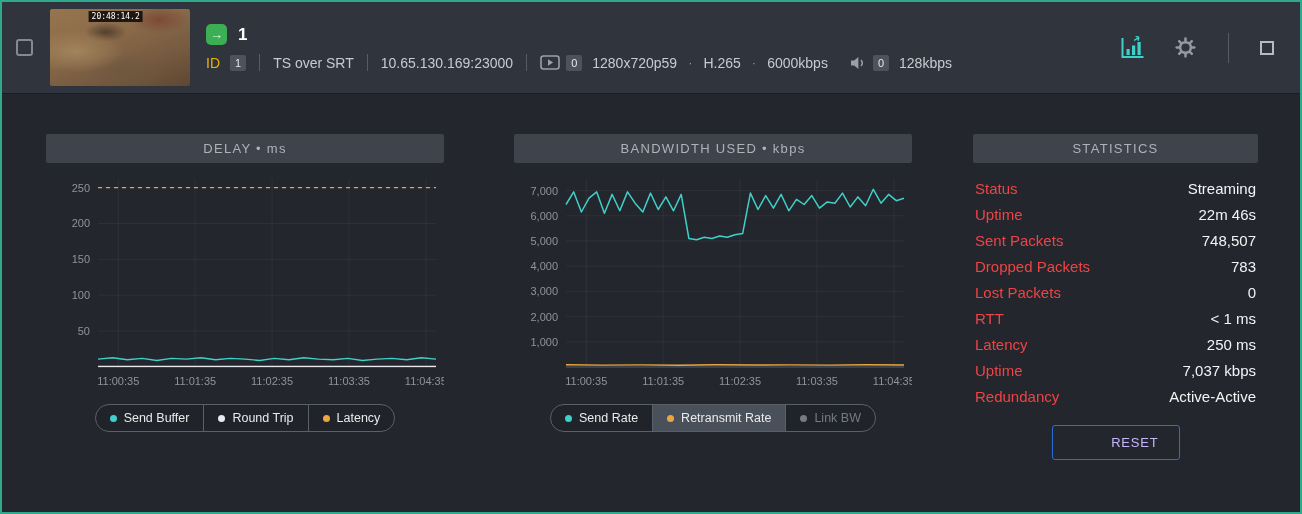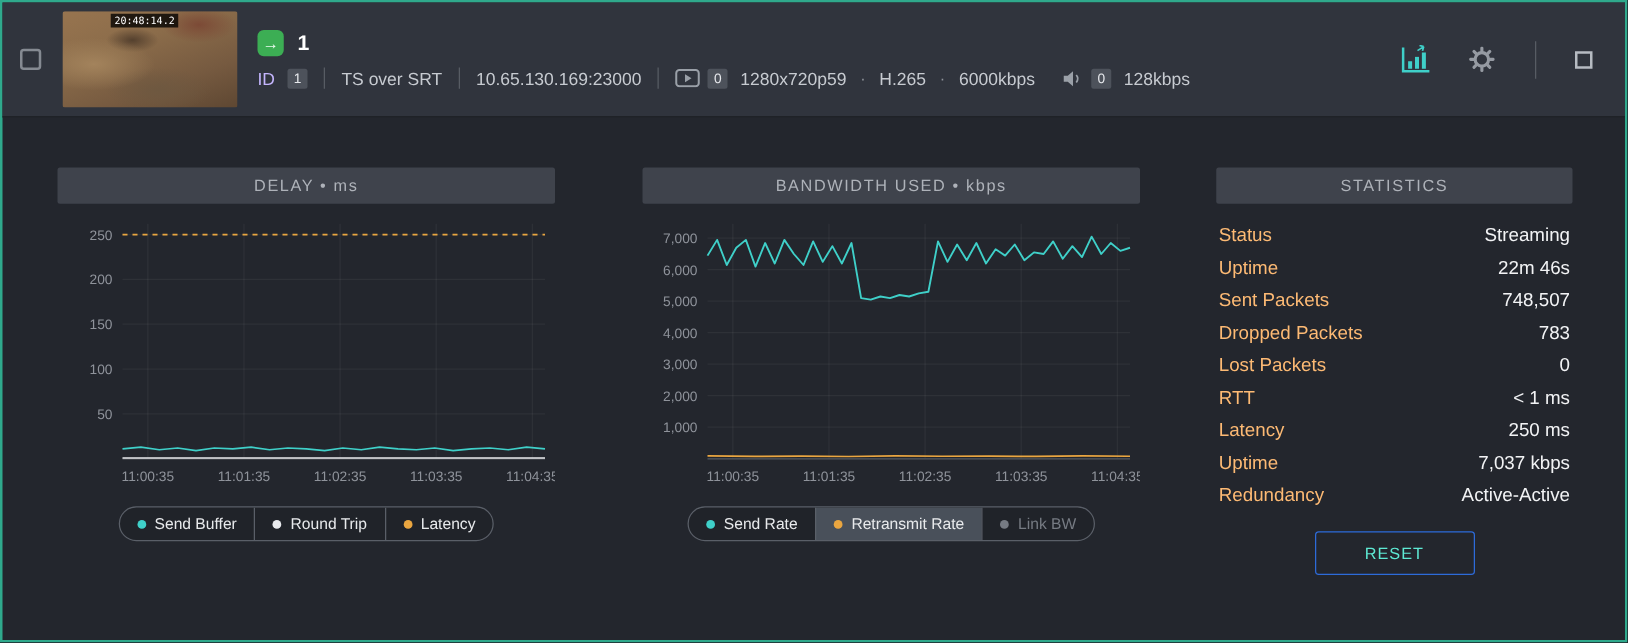--- a/index.html
+++ b/index.html
@@ -57,21 +57,21 @@
   .meta-row {
     display: flex; align-items: center; gap: 10px;
     color: #c7cbd1; font-size: 14px; white-space: nowrap;
   }
   .vsep { width: 1px; height: 17px; background: #575c64; margin: 0 3px; }
   .badge {
     background: #4d525b; color: #e6e8ec;
     font-size: 11px; line-height: 14px; padding: 1px 5px;
     border-radius: 2px; display: inline-block;
   }
-  .meta-dim { color: #c4b5fd; }
+  .meta-dim { color: #eab308; }
   .meta-group { display: flex; align-items: center; gap: 6px; }
   .dot-sep { color: #8f949b; font-size: 13px; padding: 0 1px; }
   .header-actions {
     margin-left: auto; display: flex; align-items: center; gap: 28px;
   }
   .icon-btn { background: none; border: none; cursor: pointer; display: flex; align-items: center; }
   .stop-sq { width: 14px; height: 14px; border: 2px solid #b6bbc2; }
   
   .content {
     flex: 1; display: flex; align-items: flex-start;
@@ -102,28 +102,28 @@
   .legend-seg:first-child { border-left: none; justify-content: space-between; }
   .legend-seg.selected { background: #49505a; }
   .legend-seg.disabled { color: #767b83; }
   .legend-seg .dot { width: 7px; height: 7px; border-radius: 50%; flex: 0 0 auto; }
   
   .stats-rows { margin-top: 12px; padding: 0 2px; }
   .stat-row {
     display: flex; justify-content: space-between; align-items: center;
     height: 26px; font-size: 15px;
   }
-  .stat-label { color: #fdba74; }
+  .stat-label { color: #ef4444; }
   .stat-value { color: #f2f3f5; }
   .stats-buttons { display: flex; justify-content: center; gap: 9px; margin-top: 16px; }
   .blue-btn {
     height: 35px; min-width: 128px; padding: 0 20px;
     background: transparent; border: 1px solid #2d6bd9; border-radius: 3px;
-    color: #5eead4; font-family: "Liberation Sans", sans-serif;
-    font-size: 13px; letter-spacing: 0.8px; cursor: pointer;
+    color: #c4b5fd; font-family: "Liberation Sans", sans-serif;
+    font-size: 13px; letter-spacing: 0.8px; cursor: pointer; text-align: right;
   }
 </style>
 </head>
 <body>
 
 <div class="app">
 
   <div class="header">
     <div class="checkbox"></div>
 

